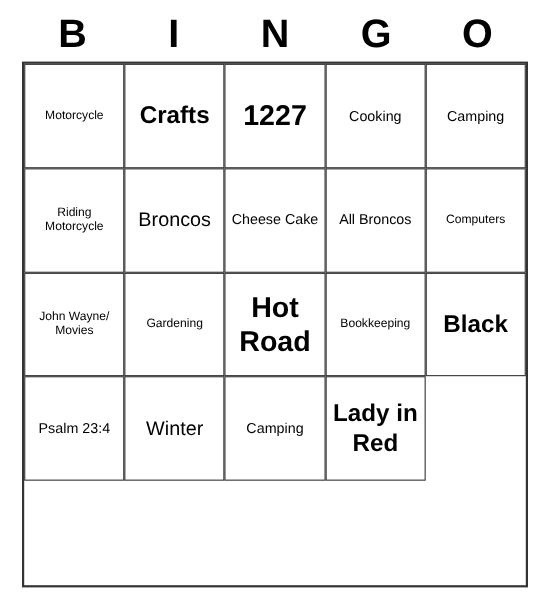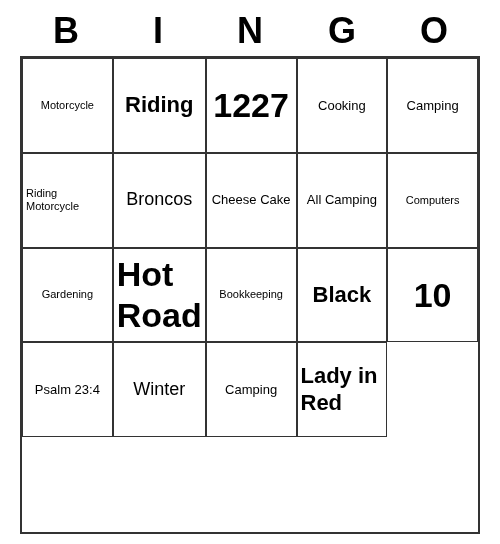--- a/index.html
+++ b/index.html
@@ -32,30 +32,31 @@
       grid-template-rows: repeat(5, 1fr);
       width: 460px;
       height: 480px;
       border: 2px solid #333;
     }
     .bingo-cell {
       border: 1px solid #333;
       display: flex;
       align-items: center;
       justify-content: center;
+      text-align: center;
       padding: 4px 3px;
       font-size: 13px;
       line-height: 1.2;
     }
     .bingo-cell.large {
       font-size: 22px;
       font-weight: bold;
     }
     .bingo-cell.xlarge {
-      font-size: 34px;
+      font-size: 26px;
       font-weight: bold;
     }
     .bingo-cell.medium {
       font-size: 18px;
       font-weight: normal;
     }
     .bingo-cell.small {
       font-size: 11px;
     }
   </style>
@@ -66,31 +67,31 @@
 
 <div class="bingo-letter">B</div>
     <div class="bingo-letter">I</div>
     <div class="bingo-letter">N</div>
     <div class="bingo-letter">G</div>
     <div class="bingo-letter">O</div>
   </div>
 <div class="bingo-grid">
 
 <div class="bingo-cell small">Motorcycle</div>
-    <div class="bingo-cell large">Riding</div>
+    <div class="bingo-cell large">Crafts</div>
     <div class="bingo-cell xlarge">1227</div>
     <div class="bingo-cell">Cooking</div>
     <div class="bingo-cell">Camping</div>
     <div class="bingo-cell small">Riding Motorcycle</div>
     <div class="bingo-cell medium">Broncos</div>
     <div class="bingo-cell">Cheese Cake</div>
-    <div class="bingo-cell">All Camping</div>
+    <div class="bingo-cell">All Broncos</div>
     <div class="bingo-cell small">Computers</div>
+    <div class="bingo-cell small">John Wayne/ Movies</div>
     <div class="bingo-cell small">Gardening</div>
     <div class="bingo-cell xlarge">Hot Road</div>
     <div class="bingo-cell small">Bookkeeping</div>
     <div class="bingo-cell large">Black</div>
-    <div class="bingo-cell xlarge">10</div>
     <div class="bingo-cell">Psalm 23:4</div>
     <div class="bingo-cell medium">Winter</div>
     <div class="bingo-cell">Camping</div>
     <div class="bingo-cell large">Lady in Red</div>
   </div>
 
 </body></html>

